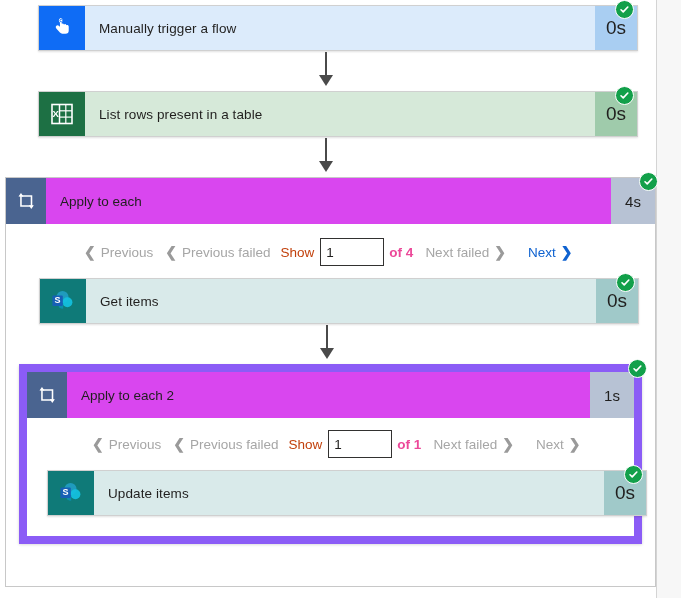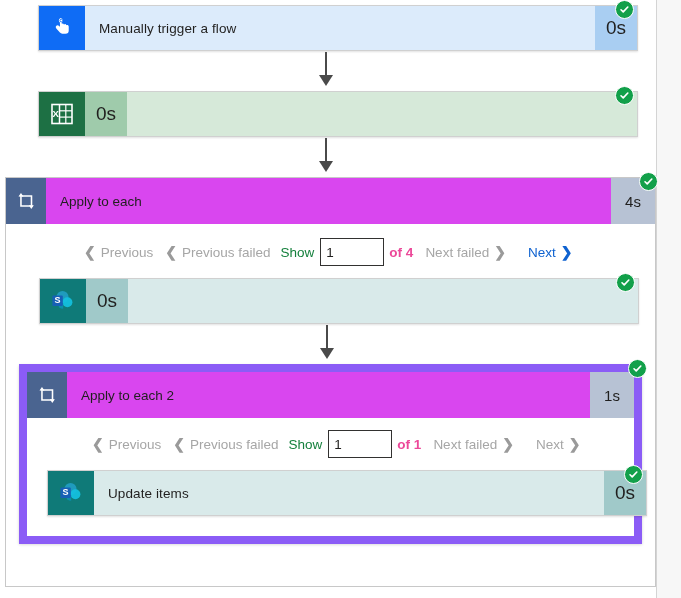--- a/index.html
+++ b/index.html
@@ -162,21 +162,21 @@
   }
   .pager .pbtn.disabled { color: #a6a6a6; cursor: default; }
   .pager .pbtn.enabled  { color: #0f62d0; }
   .pager .pbtn .chev { font-size: 14px; font-weight: bold; line-height: 1; }
   .pager .pbtn.disabled .chev { color: #9a9a9a; }
   .pager .pbtn.enabled  .chev { color: #0f62d0; }
   .pager .chev-grayblue { color: #6d7b8c; }
 
   .pager .lbl-show {
     padding: 0 6px 0 4px;
-    color: #15803d;
+    color: #c2410c;
   }
   .pager .page-input {
     width: 64px;
     height: 28px;
     border: 1.5px solid #323130;
     background: #ffffff;
     font-family: inherit;
     font-size: 13.5px;
     color: #201f1e;
     padding: 0 5px;
@@ -224,20 +224,21 @@
     <div class="icon-box icon-green">
       <svg width="26" height="26" viewBox="0 0 26 26" aria-hidden="true">
         <rect x="3" y="3.5" width="20" height="19" fill="none" stroke="#ffffff" stroke-width="1.6"></rect>
         <line x1="10.5" y1="3.5" x2="10.5" y2="22.5" stroke="#ffffff" stroke-width="1.5"></line>
         <line x1="16.8" y1="3.5" x2="16.8" y2="22.5" stroke="#ffffff" stroke-width="1.2"></line>
         <line x1="10.5" y1="9.8" x2="23" y2="9.8" stroke="#ffffff" stroke-width="1.2"></line>
         <line x1="10.5" y1="16.1" x2="23" y2="16.1" stroke="#ffffff" stroke-width="1.2"></line>
         <text x="6.6" y="16.4" font-family="Liberation Sans, sans-serif" font-size="9.5" font-weight="bold" fill="#ffffff" text-anchor="middle">X</text>
       </svg>
     </div>
+    <div class="title">List rows present in a table</div>
     <div class="duration">0s</div>
   </div>
   <div class="badge" style="left:615px; top:86px;">
     <svg width="11" height="11" viewBox="0 0 12 12">
         <path fill="none" stroke="#ffffff" stroke-width="1.8" stroke-linecap="round" stroke-linejoin="round" d="M2.2 6.3 L4.6 8.6 L9.6 3.3"></path>
       </svg>
   </div>
 
   <div class="arrow" style="left:314px; top:138px;">
     <svg width="24" height="36" viewBox="0 0 24 36">
@@ -289,20 +290,21 @@
     <div class="card teal" style="left:21px; top:100px; width:600px;">
       <div class="icon-box icon-teal">
         <svg width="28" height="28" viewBox="0 0 28 28" aria-hidden="true">
           <circle cx="13.5" cy="10" r="6.1" fill="#1f9bbd"></circle>
           <circle cx="18.4" cy="15.2" r="5" fill="#14c0e0" opacity="0.92"></circle>
           <path d="M8.6 16.2a5.6 5.6 0 0 0 5.6 5.6V16.2z" fill="#0b8ea8"></path>
           <rect x="3.4" y="8.6" width="10.4" height="10.4" rx="1" fill="#1660b5"></rect>
           <text x="8.6" y="16.3" font-family="Liberation Sans, sans-serif" font-size="9" font-weight="bold" fill="#ffffff" text-anchor="middle">S</text>
         </svg>
       </div>
+      <div class="title">Get items</div>
       <div class="duration">0s</div>
     </div>
     <div class="badge" style="left:610px; top:95px;">
       <svg width="11" height="11" viewBox="0 0 12 12">
           <path fill="none" stroke="#ffffff" stroke-width="1.8" stroke-linecap="round" stroke-linejoin="round" d="M2.2 6.3 L4.6 8.6 L9.6 3.3"></path>
         </svg>
     </div>
 
     <div class="arrow" style="left:309px; top:147px;">
       <svg width="24" height="36" viewBox="0 0 24 36">

